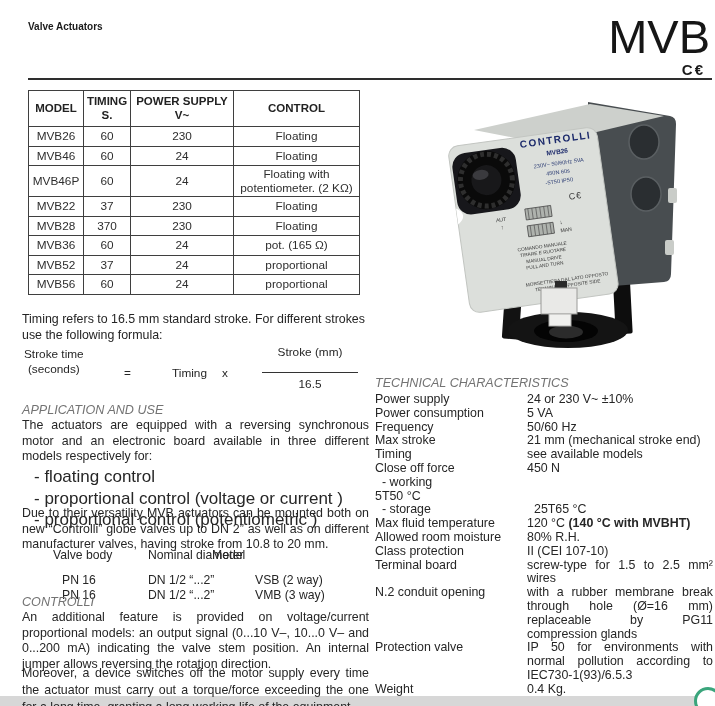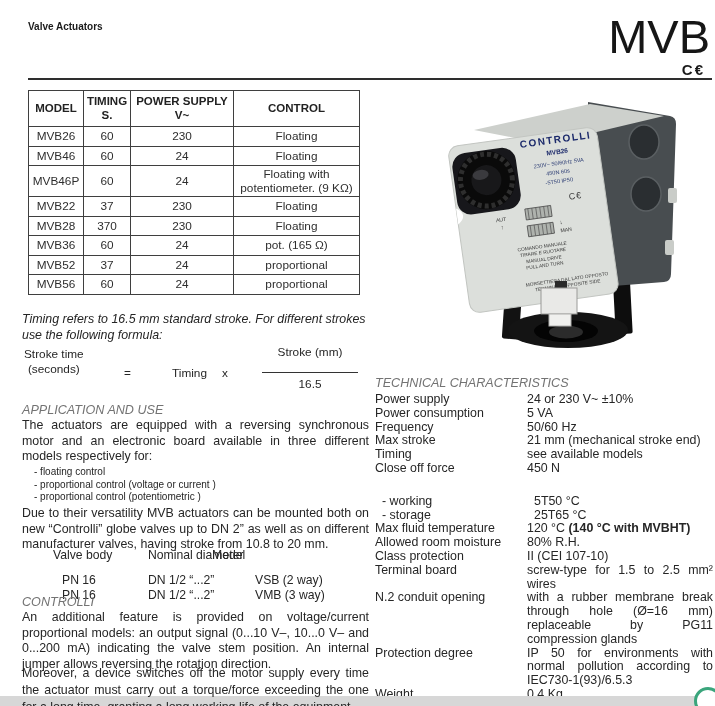--- a/index.html
+++ b/index.html
@@ -12,58 +12,58 @@
   .cemark{ position:absolute; right:10px; top:61px; font-size:15px; font-weight:bold; letter-spacing:2px; color:#1b1b1b; }
   .rule  { position:absolute; left:28px; top:78px; width:684px; border-top:2px solid #2e2e2e; }
 
   
   .models { position:absolute; left:28px; top:90px; border-collapse:collapse; table-layout:fixed; }
   .models th, .models td { border:1.6px solid #3f3f3f; text-align:center; vertical-align:middle; padding:1px 2px; }
   .models th { font-size:11.5px; font-weight:bold; white-space:pre-line; height:33px; line-height:1.15; color:#222; }
   .models td { font-size:11.8px; height:16.5px; color:#2e2e2e; }
 
   
-  .note { position:absolute; left:22px; top:312px; width:347px; font-size:12.4px; line-height:1.25;font-style:italic; }
+  .note { position:absolute; left:22px; top:312px; width:347px; font-size:12.4px; line-height:1.25; }
   .formula { position:absolute; left:22px; top:345px; width:347px; height:54px; font-size:11.8px; color:#262626; }
   .f-lhs { position:absolute; left:2px; top:2px; text-align:center; line-height:1.25; }
   .f-eq   { position:absolute; left:102px; top:21px; }
   .f-fact { position:absolute; left:150px; top:21px; }
   .f-x    { position:absolute; left:200px; top:21px; }
   .f-frac { position:absolute; left:240px; top:0px; width:96px; text-align:center; }
   .f-num  { display:block; border-bottom:1.6px solid #333; padding:0 4px 13px; }
   .f-den  { display:block; padding-top:4px; }
 
   
   .sec-heading { position:absolute; font-style:italic; font-size:12.6px; color:#737373; }
   #app-heading { left:22px; top:403px; }
   #op-heading  { left:22px; top:595px; }
   #tech-heading{ left:375px; top:376px; }
 
   .para { position:absolute; left:22px; width:347px; font-size:12.4px; line-height:1.26; text-align:justify; color:#262626; }
   #app-para1 { top:418px; }
-  .bullets  { position:absolute; left:34px; top:466px; font-size:10px; line-height:1.27; color:#262626; }
+  .bullets  { position:absolute; left:34px; top:466px; font-size:17px; line-height:1.27; color:#262626; }
   #app-para2 { top:506px; }
   #op-para1  { top:610px; }
   #op-para2  { top:665px; line-height:1.37; z-index:2; }
 
   
   .valve-table { position:absolute; left:22px; top:548px; width:335px; font-size:12.2px; color:#262626; }
   .vt-row { position:relative; height:15px; }
   .vt-head { margin-bottom:10px; }
   .vt-head .vt-c1 { position:absolute; left:31px; }
   .vt-head .vt-c2 { position:absolute; left:126px; }
   .vt-head .vt-c3 { position:absolute; left:190px; }
   .vt-data .vt-c1 { position:absolute; left:40px; }
   .vt-data .vt-c2 { position:absolute; left:126px; }
   .vt-data .vt-c3 { position:absolute; left:233px; }
 
   
   .tech { position:absolute; left:375px; top:393px; width:338px; font-size:12.4px; color:#262626; }
   .spec-row { display:flex; line-height:13.8px; }
-  .spec-row.gap { margin-top:19px; }
+  .spec-row.gap { margin-top:0;flex-direction:column; }
   .spec-label { width:152px; flex:none; }
   .spec-label.indent { padding-left:7px; }
   .spec-value { flex:1; text-align:justify; }
 
   
   .photo { position:absolute; left:438px; top:92px; width:270px; height:260px; }
   .photo svg text { font-family:"Liberation Sans", sans-serif; }
 
   
   .band { position:absolute; left:0; bottom:0; width:715px; height:10px; background:#d7d7d7; z-index:1; }
@@ -107,21 +107,21 @@
         <tr>
           <td>MVB46</td>
           <td>60</td>
           <td>24</td>
           <td>Floating</td>
         </tr>
         <tr>
           <td>MVB46P</td>
           <td>60</td>
           <td>24</td>
-          <td>Floating with potentiometer. (9 KΩ)</td>
+          <td>Floating with potentiometer. (2 KΩ)</td>
         </tr>
         <tr>
           <td>MVB22</td>
           <td>37</td>
           <td>230</td>
           <td>Floating</td>
         </tr>
         <tr>
           <td>MVB28</td>
           <td>370</td>
@@ -306,21 +306,21 @@
       </div>
       <div class="spec-row">
         <div class="spec-label">Terminal board</div>
         <div class="spec-value">screw-type for 1.5 to 2.5 mm² wires</div>
       </div>
       <div class="spec-row">
         <div class="spec-label">N.2 conduit opening</div>
         <div class="spec-value">with a rubber membrane break through hole (Ø=16 mm) replaceable by PG11 compression glands</div>
       </div>
       <div class="spec-row">
-        <div class="spec-label">Protection degree</div>
+        <div class="spec-label">Protection valve</div>
         <div class="spec-value">IP 50 for environments with normal pollution according to IEC730-1(93)/6.5.3</div>
       </div>
       <div class="spec-row">
         <div class="spec-label">Weight</div>
         <div class="spec-value">0.4 Kg.</div>
       </div>
     </div>
 
   <div class="band"></div>
   <div class="logo-circle"></div>

